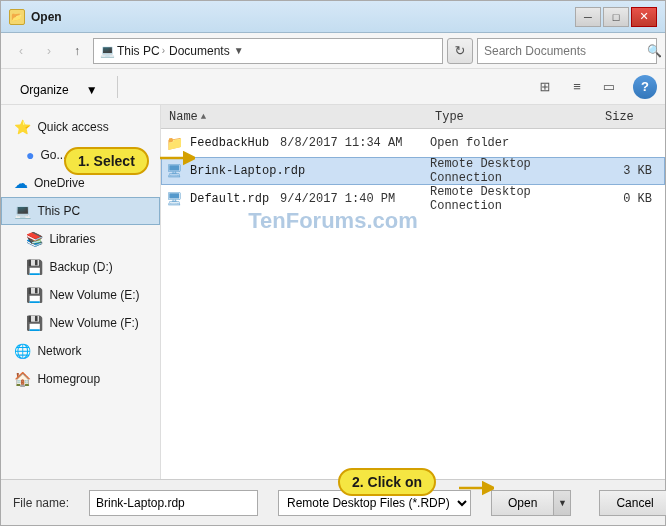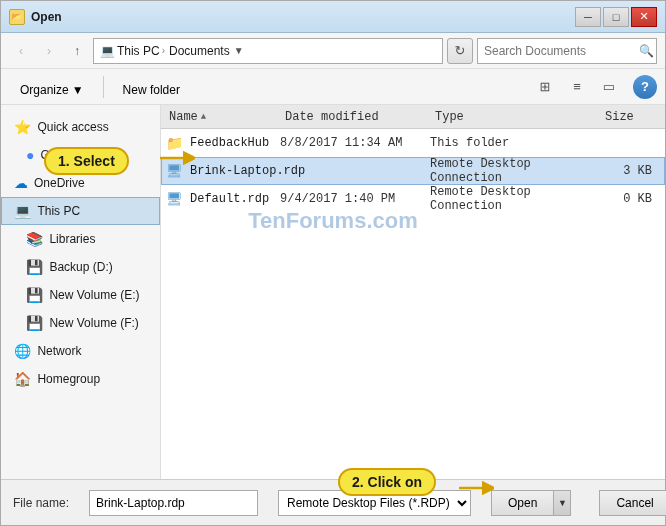--- a/index.html
+++ b/index.html
@@ -98,21 +98,21 @@
       cursor: pointer;
       border-radius: 3px;
       display: flex; align-items: center; justify-content: center;
       font-size: 13px; color: #555;
     }
     .search-box {
       width: 180px; height: 26px;
       border: 1px solid #aaa;
       background: white;
       display: flex; align-items: center;
-      padding: 0 6px; gap: 0;
+      padding: 0 6px; gap: 8px;
     }
     .search-box input {
       border: none; outline: none; flex: 1; font-size: 12px; color: #888;
       background: transparent;
     }
     .search-icon { color: #888; font-size: 12px; }
 
     
     .toolbar {
       background: #f5f5f5;
@@ -125,21 +125,21 @@
       flex-shrink: 0;
     }
     .toolbar-btn {
       height: 26px;
       padding: 0 10px;
       border: 1px solid transparent;
       background: transparent;
       cursor: pointer;
       font-size: 12px;
       border-radius: 2px;
-      display: flex; align-items: center; gap: 3px; margin-top: 7px;
+      display: flex; align-items: center; gap: 17px; margin-top: 7px;
     }
     .toolbar-divider { width: 1px; height: 22px; background: #ccc; }
     .watermark {
       position: absolute;
       top: 50%;
       left: 50%;
       transform: translate(-20%, -50%);
       font-size: 22px;
       color: rgba(100,150,200,0.5);
       font-weight: bold;
@@ -385,21 +385,20 @@
         <span class="search-icon">🔍</span>
       </div>
     </div>
 
     <div class="toolbar">
       <button class="toolbar-btn">
         <span>Organize</span>
         <span>▼</span>
       </button>
       <div class="toolbar-divider"></div>
-      <button class="toolbar-btn">New folder</button>
       <div style="flex:1"></div>
       <button class="view-btn">⊞</button>
       <button class="view-btn">≡</button>
       <button class="view-btn">▭</button>
       <button class="help-btn">?</button>
     </div>
 
     <div class="main-content">
 
       <div class="sidebar">
@@ -444,38 +443,35 @@
           <span>Homegroup</span>
         </div>
       </div>
 
       <div class="file-area">
 
         <div class="column-headers">
           <div class="col-header col-name">
             <span>Name</span>
             <span class="sort-arrow">▲</span>
-          </div>
-          <div class="col-header col-date">
-            <span>Date modified</span>
           </div>
           <div class="col-header col-type">
             <span>Type</span>
           </div>
           <div class="col-header col-size">
             <span>Size</span>
           </div>
         </div>
 
         <div class="file-list">
           <div class="file-row">
             <span class="file-icon icon-folder">📁</span>
             <span class="file-name">FeedbackHub</span>
             <span class="file-date">8/8/2017 11:34 AM</span>
-            <span class="file-type">This folder</span>
+            <span class="file-type">Open folder</span>
             <span class="file-size"></span>
           </div>
           <div class="file-row selected">
             <span class="file-icon icon-rdp">🖥</span>
             <span class="file-name">Brink-Laptop.rdp</span>
             <span class="file-type">Remote Desktop Connection</span>
             <span class="file-size">3 KB</span>
           </div>
           <div class="file-row">
             <span class="file-icon icon-rdp">🖥</span>
@@ -498,21 +494,21 @@
         <button class="open-main">Open</button>
         <button class="open-dropdown">▼</button>
       </div>
       <button class="cancel-btn">Cancel</button>
     </div>
 
   </div>
 
   <div class="watermark" style="top:42%; left:50%; transform:translate(-50%,-50%);">TenForums.com</div>
 
-  <div class="annotation" style="left:44px; top:147px;">
+  <div class="annotation" style="left:64px; top:147px;">
     <span>1. Select</span>
   </div>
 
   <svg style="position:absolute;top:143px;left:155px;pointer-events:none;z-index:21;" width="40" height="30">
     <defs>
       <marker id="arrowhead" markerWidth="6" markerHeight="6" refX="3" refY="3" orient="auto">
         <polygon points="0 0, 6 3, 0 6" fill="#d4a000"></polygon>
       </marker>
     </defs>
     <path d="M5,15 L35,15" stroke="#d4a000" stroke-width="2.5" fill="none" marker-end="url(#arrowhead)"></path>

